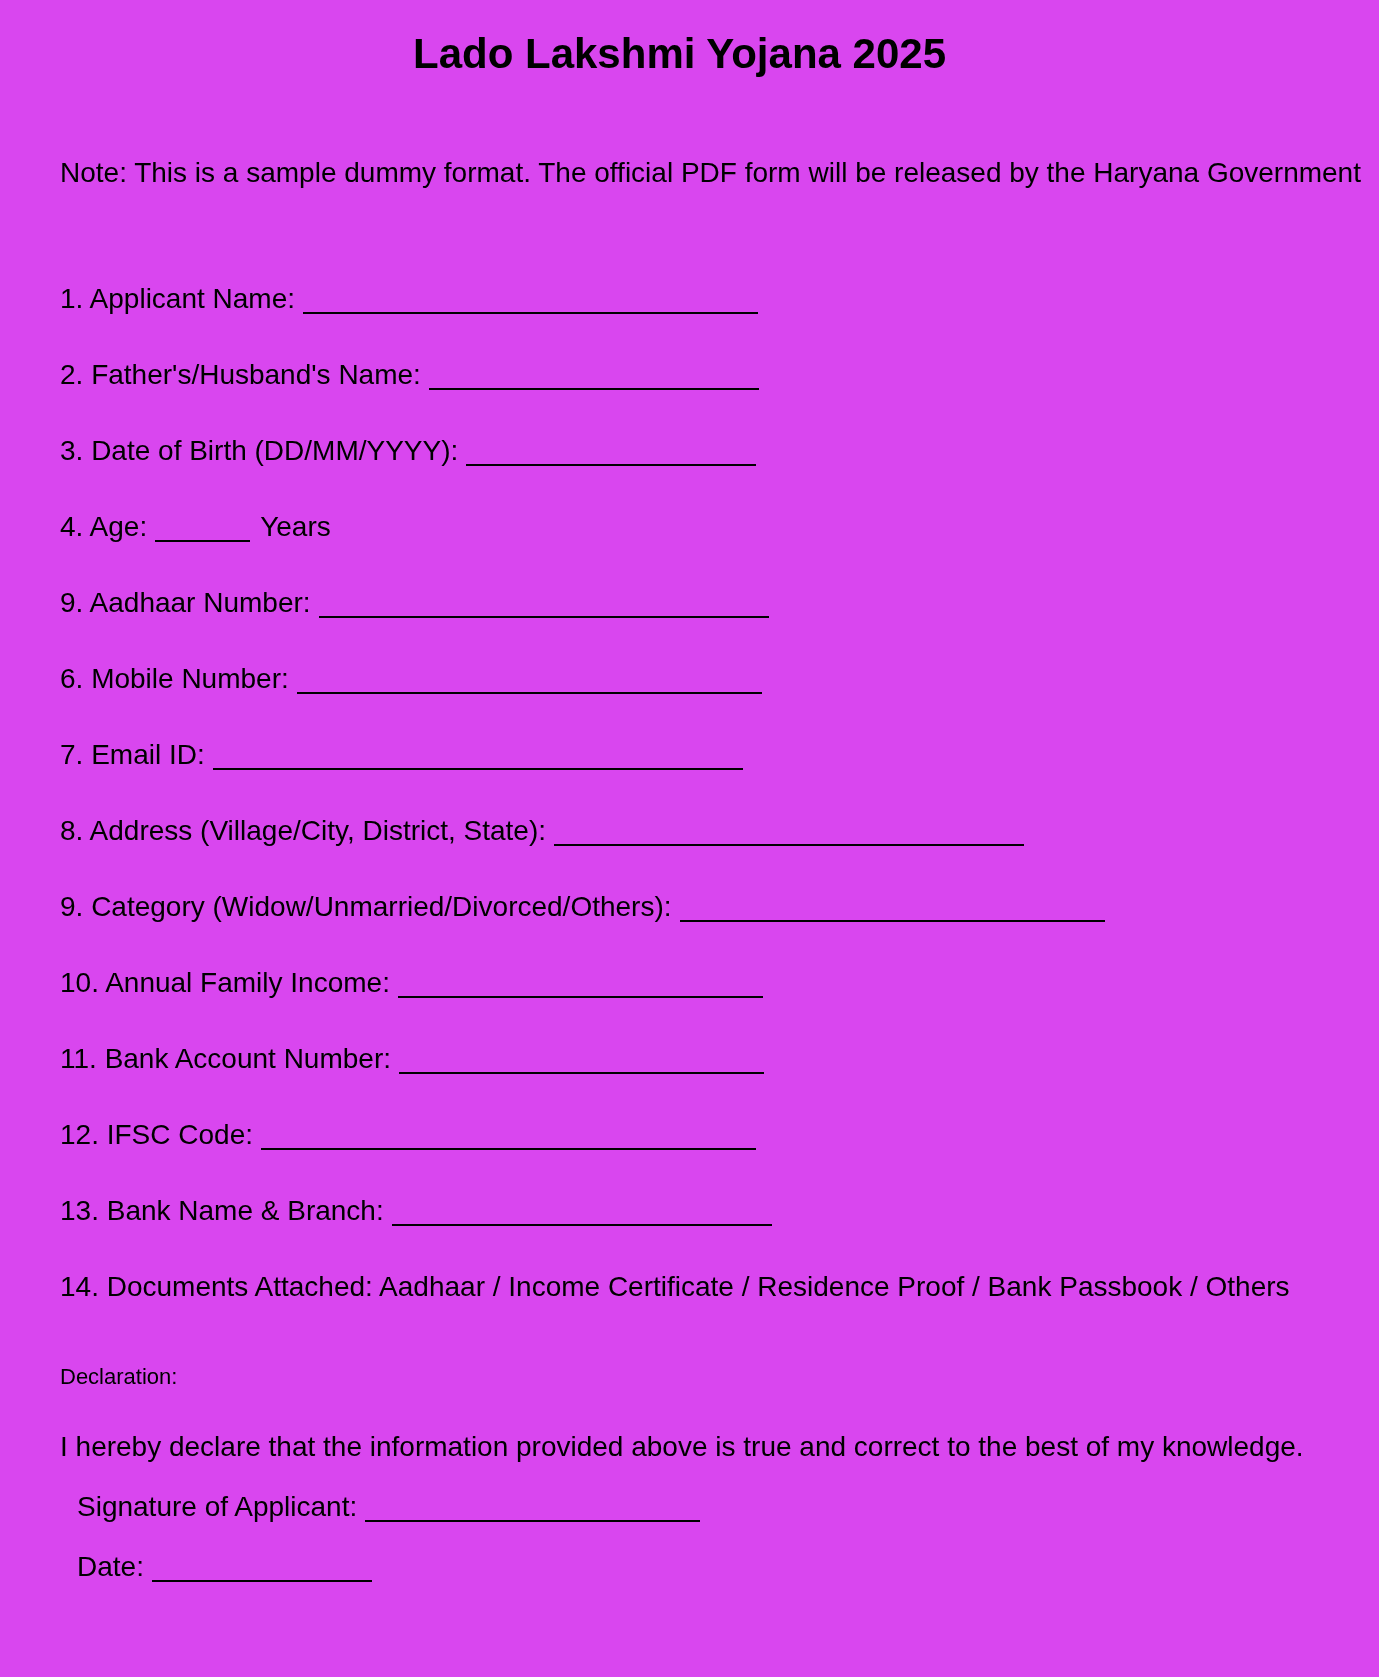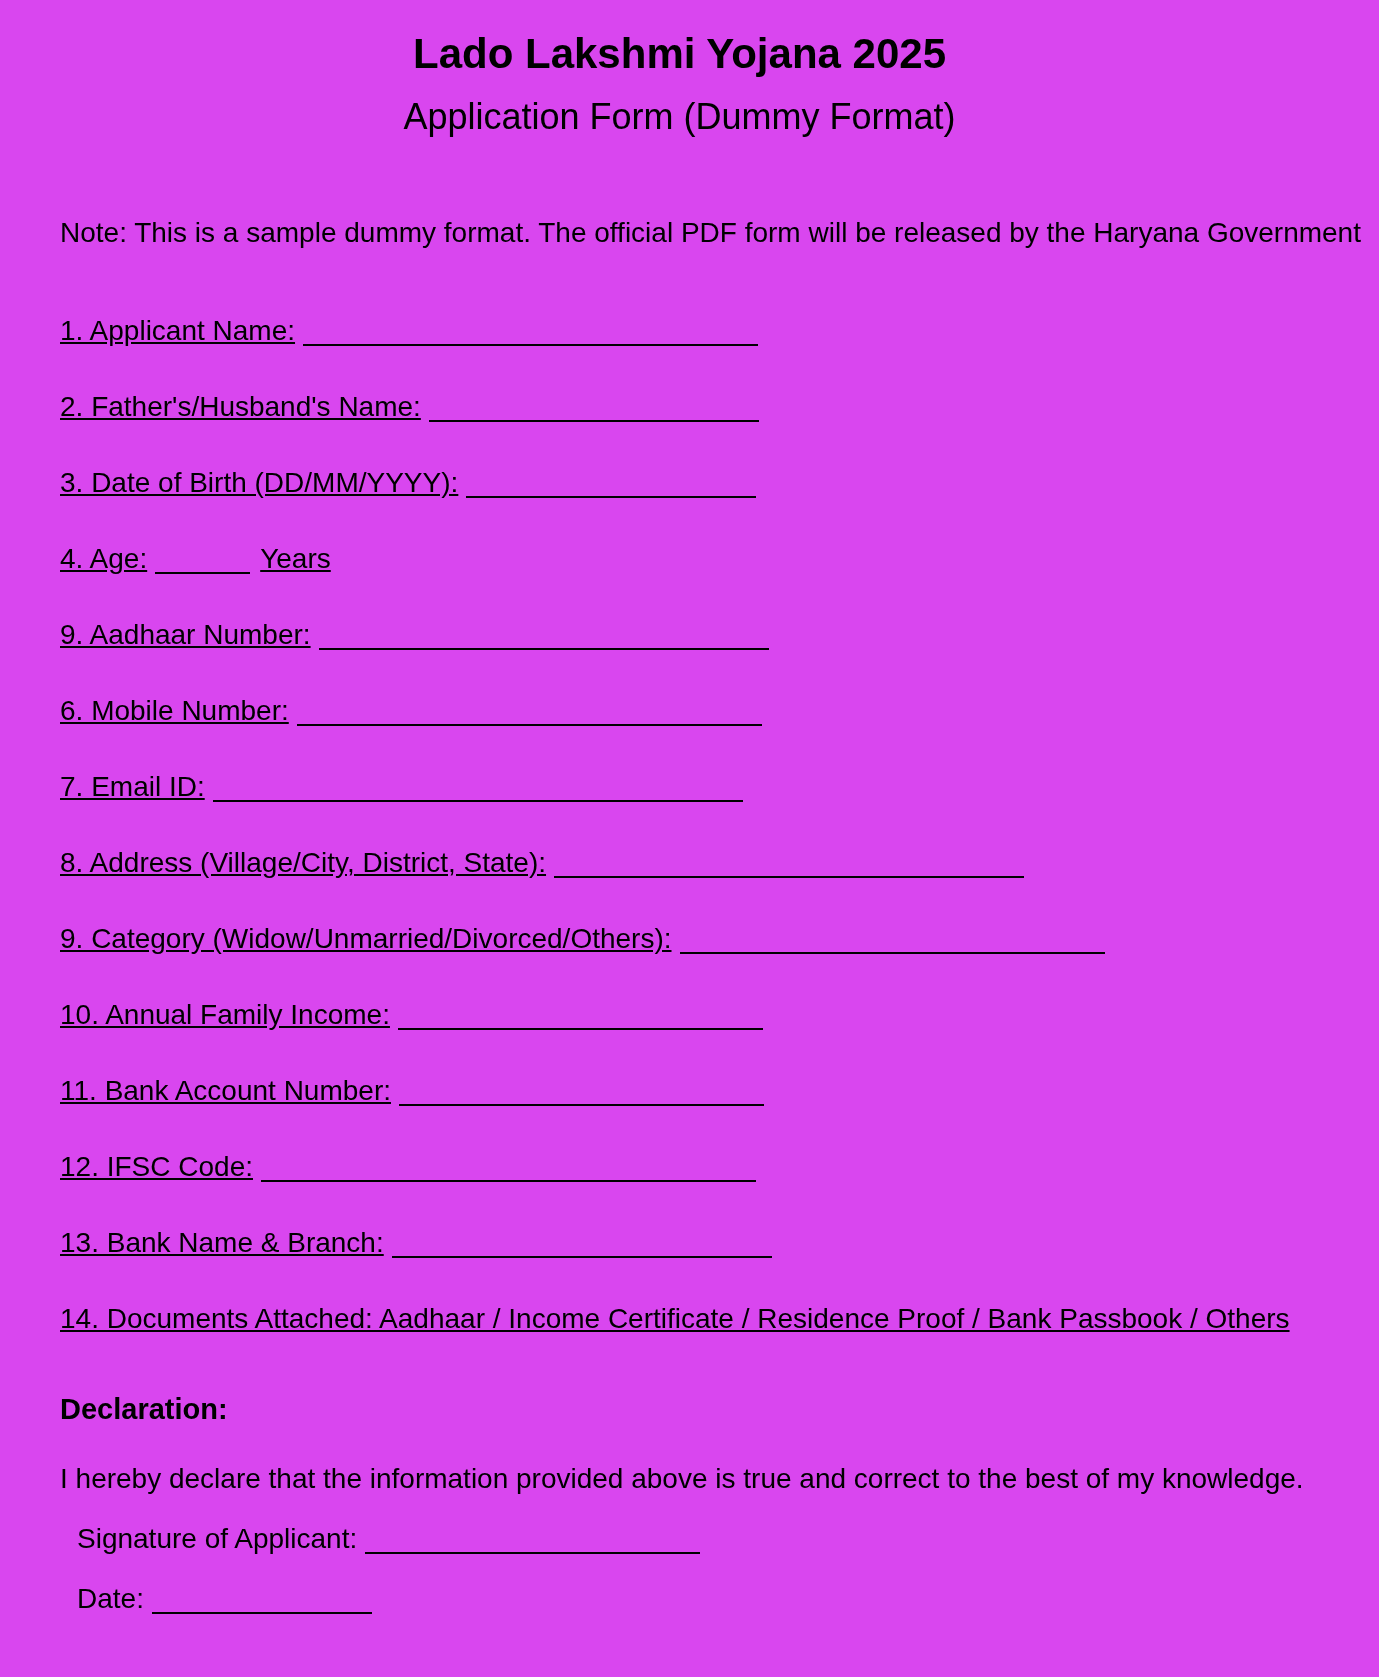--- a/index.html
+++ b/index.html
@@ -32,43 +32,42 @@
     text-align: center;
     margin: 0;
   }
   .note-line {
     font-size: 28px;
     line-height: 34px;
     margin-top: 78px;
     white-space: nowrap;
   }
   .fields {
-    margin-top: 64px;
-    text-decoration: underline;
+    margin-top: 92px;
   }
   .field-row {
     font-size: 28px;
     line-height: 34px;
     margin-bottom: 42px;
     white-space: nowrap;
   }
   .blank {
     display: inline-block;
     height: 1em;
     border-bottom: 2.5px solid #000000;
     vertical-align: -6px;
     margin-left: 8px;
   }
   .field-suffix {
     margin-left: 10px;
   }
   .declaration-heading {
-    font-size: 29px;
+    font-size: 22px;
     line-height: 38px;
-    font-weight: 700;
+    font-weight: 400;
     margin: 54px 0 0 0;
   }
   .declaration-text {
     font-size: 28px;
     line-height: 34px;
     margin-top: 34px;
     white-space: nowrap;
   }
   .signature-row, .date-row {
     font-size: 28px;
@@ -78,21 +77,20 @@
     margin-left: 17px;
   }
 </style>
 </head>
 <body>
 
 <div class="page">
 
   <h1 class="doc-title">Lado Lakshmi Yojana 2025</h1>
 
-  <h2 class="doc-subtitle">Application Form (Dummy Format)</h2>
 
   <div class="note-line">Note: This is a sample dummy format. The official PDF form will be released by the Haryana Government</div>
 
   <div class="fields">
       <div class="field-row"><span>1. Applicant Name:</span><span class="blank" style="width: 455px;"></span></div>
       <div class="field-row"><span>2. Father's/Husband's Name:</span><span class="blank" style="width: 330px;"></span></div>
       <div class="field-row"><span>3. Date of Birth (DD/MM/YYYY):</span><span class="blank" style="width: 290px;"></span></div>
       <div class="field-row"><span>4. Age:</span><span class="blank" style="width: 95px;"></span><span class="field-suffix">Years</span></div>
       <div class="field-row"><span>9. Aadhaar Number:</span><span class="blank" style="width: 450px;"></span></div>
       <div class="field-row"><span>6. Mobile Number:</span><span class="blank" style="width: 465px;"></span></div>

